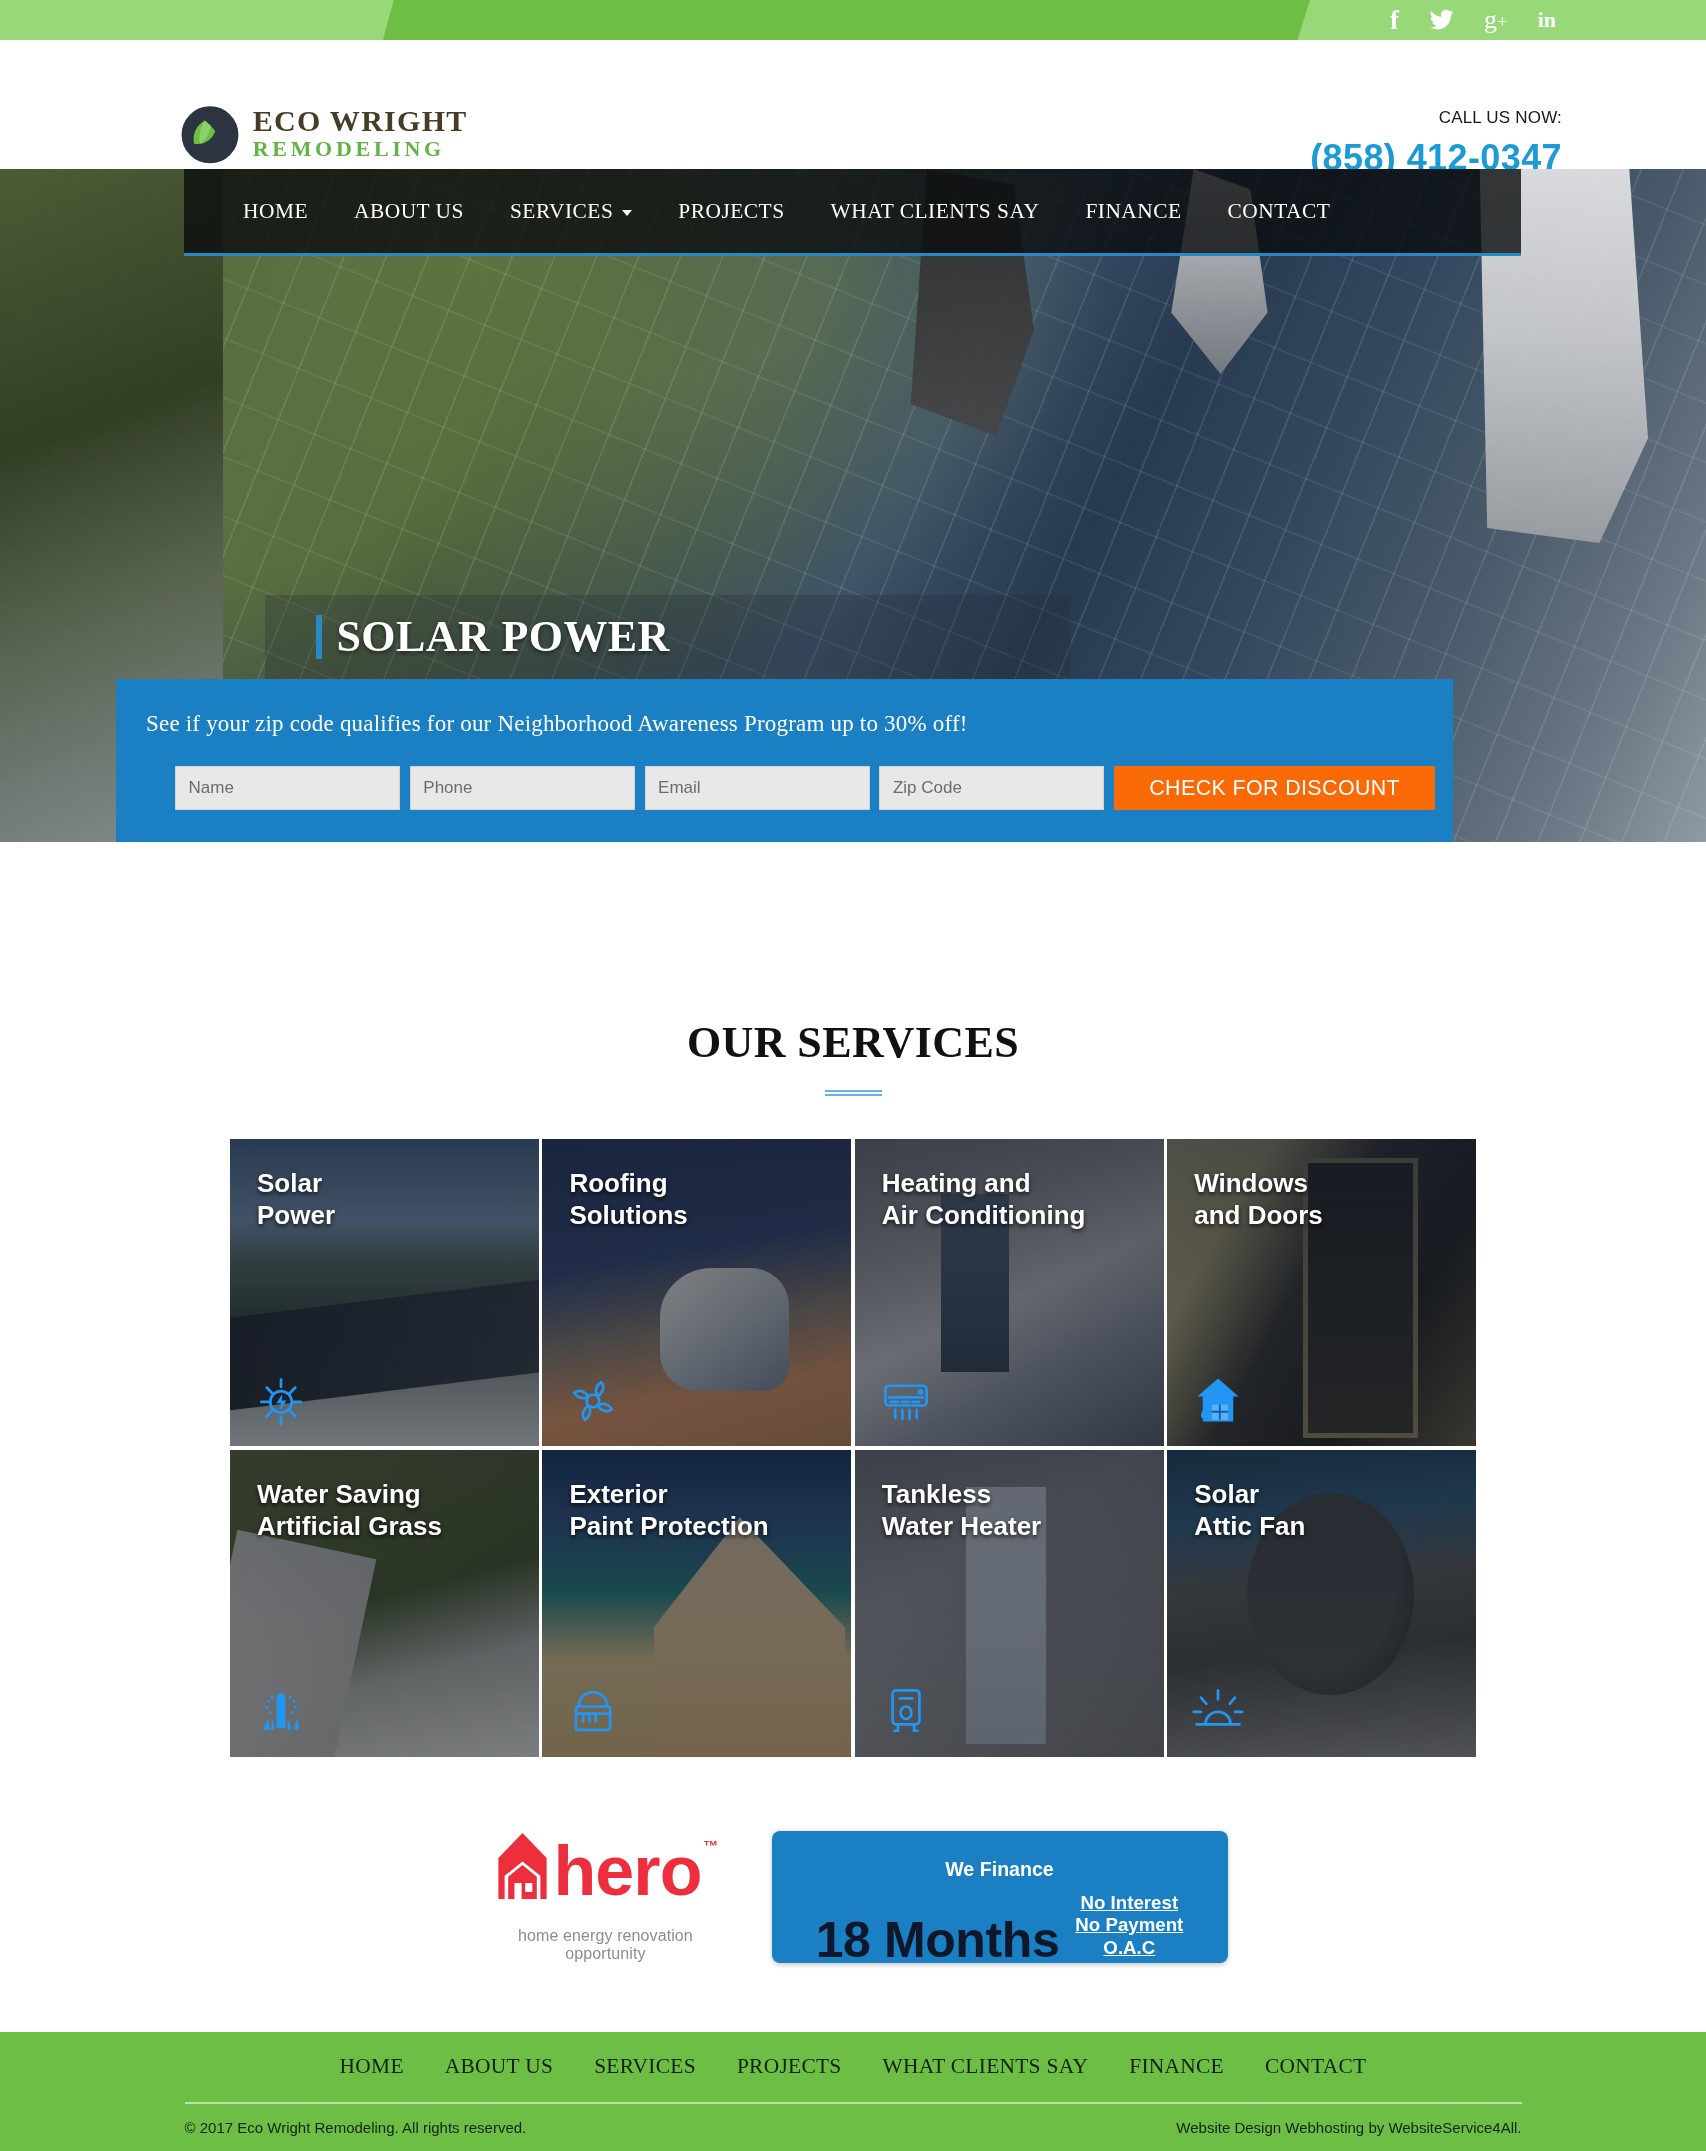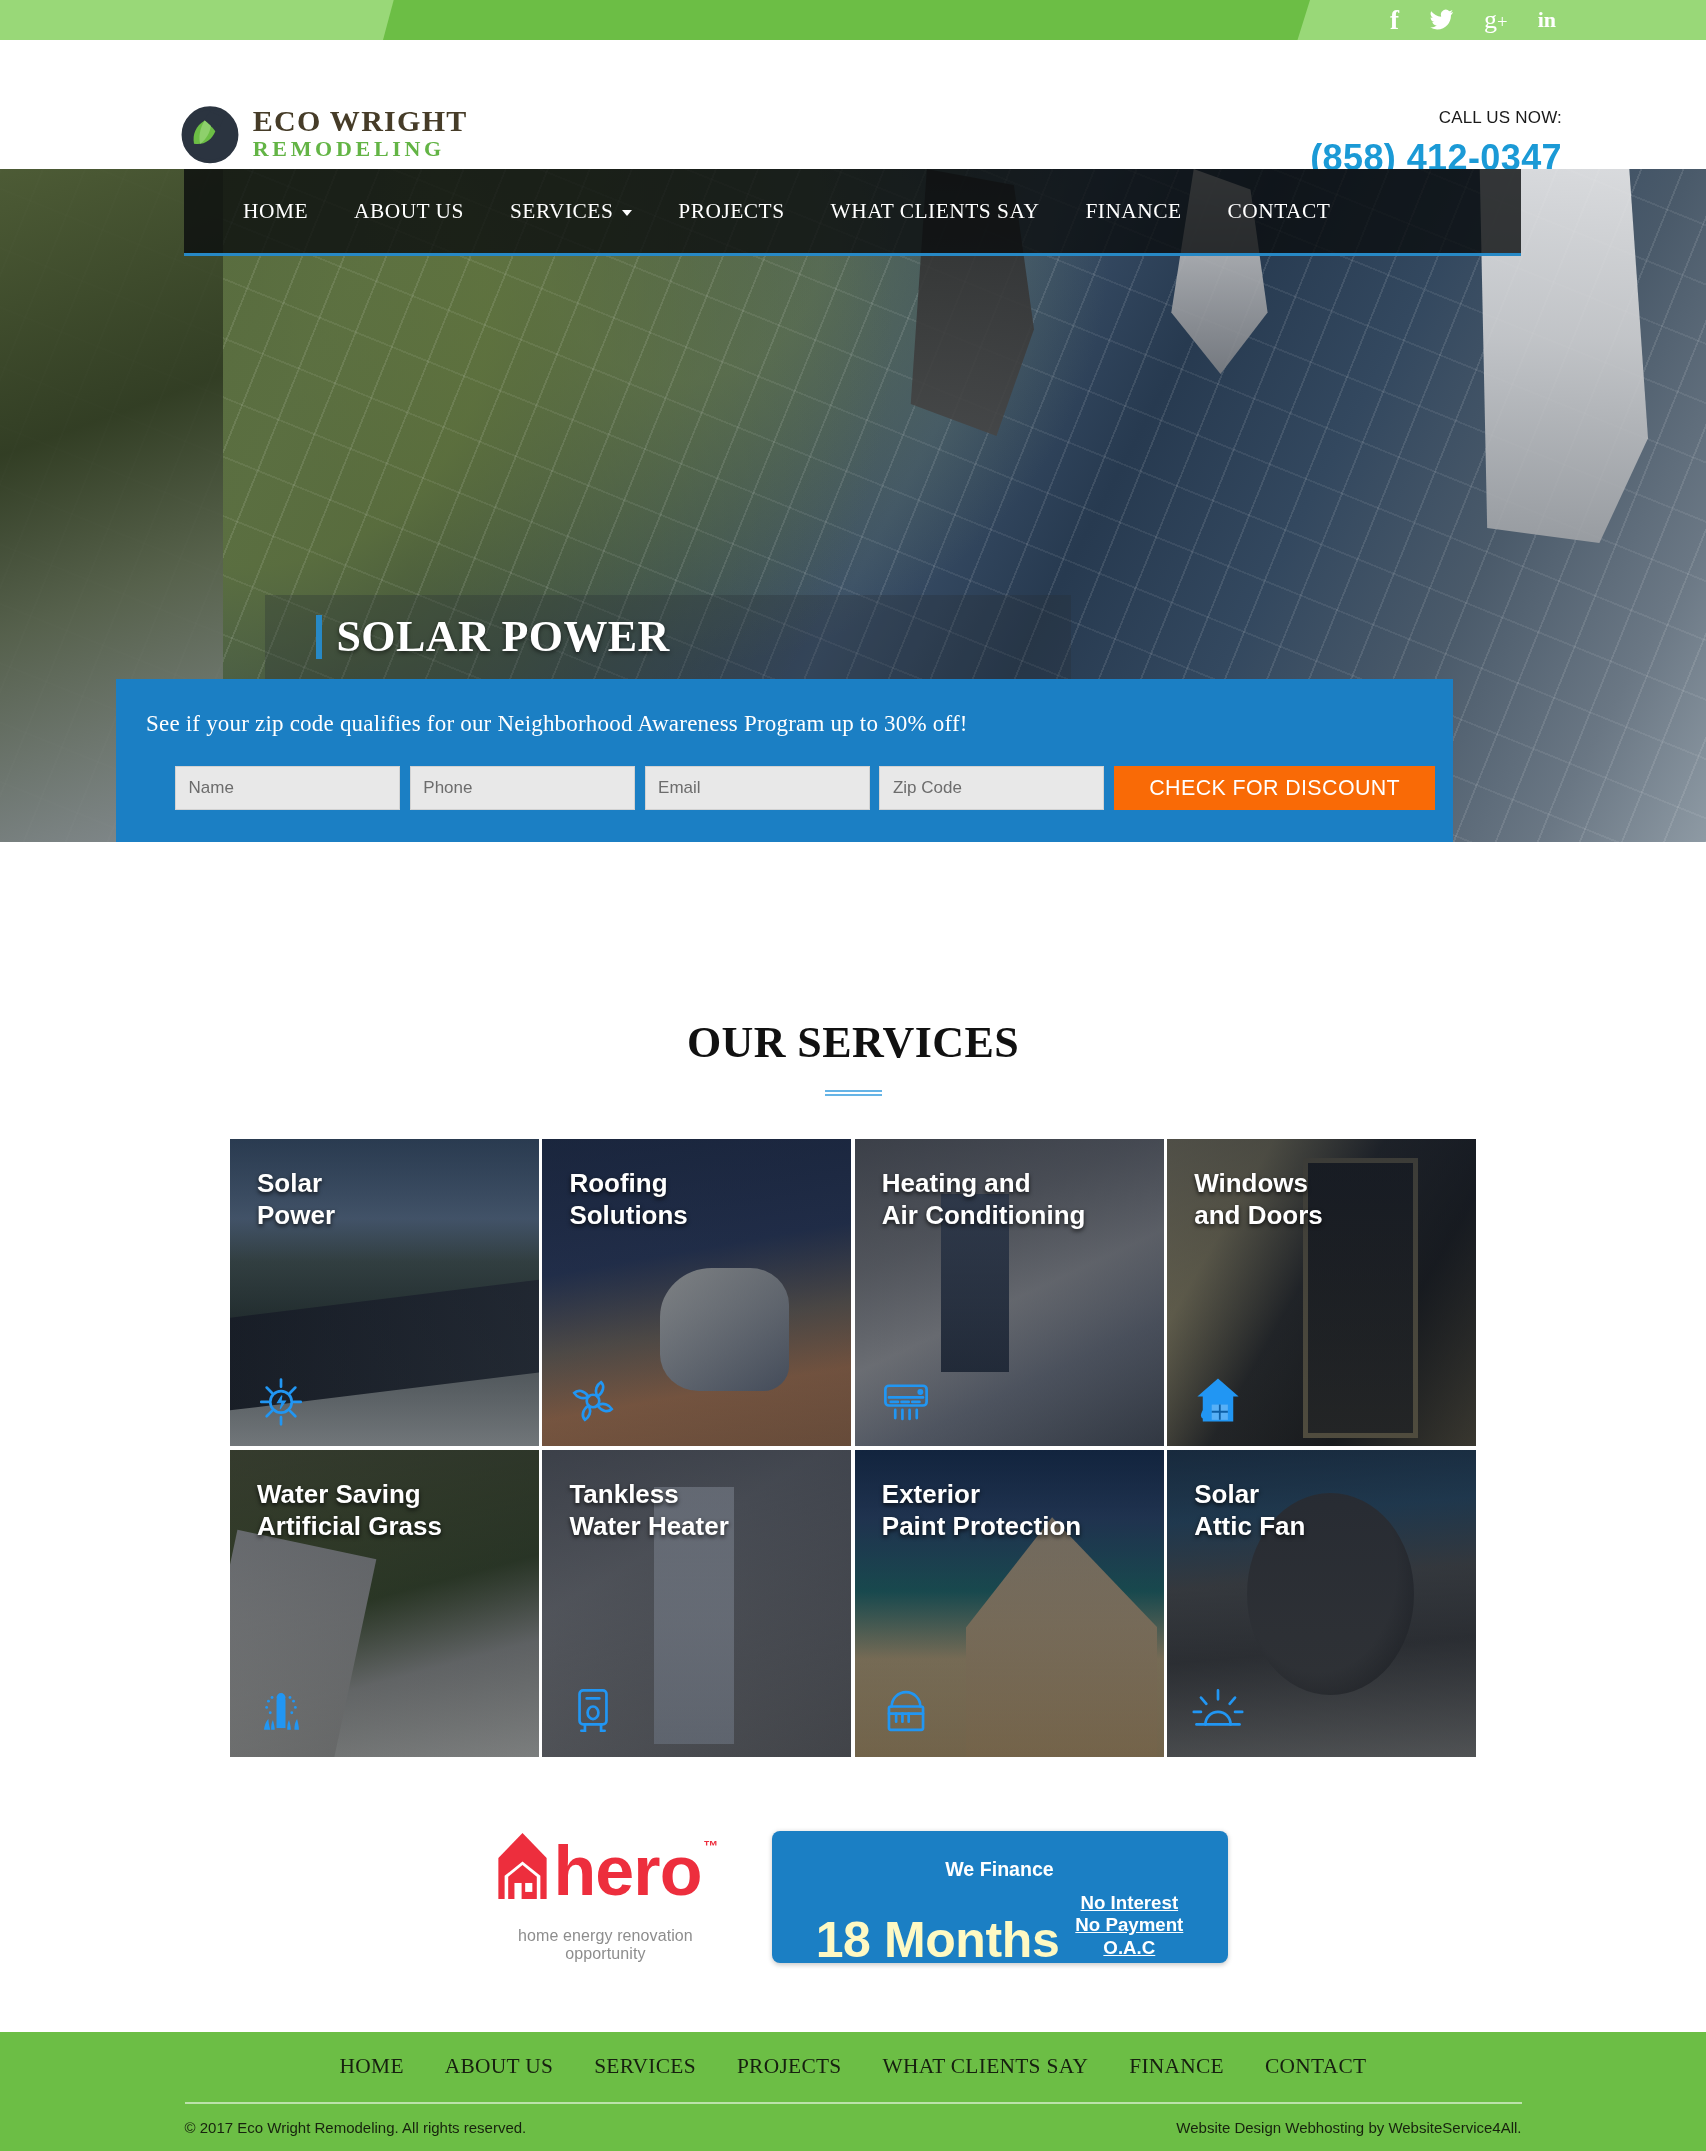--- a/index.html
+++ b/index.html
@@ -430,21 +430,21 @@
     padding-top: 27px;
   }
   .fin-main-row {
     display: flex;
     align-items: center;
     justify-content: center;
     gap: 16px;
     margin-top: 1.8px;
   }
   .fin-months {
-    color: #fef9c3;
+    color: #0f172a;
     font-size: 50px;
     font-weight: bold;
     letter-spacing: -0.4px;
     margin-top: 28px;
   }
   .fin-terms {
     color: #ffffff;
     font-size: 18.7px;
     font-weight: bold;
     line-height: 1.22;
@@ -698,45 +698,45 @@
               <circle cx="45" cy="25" r="1.6"></circle>
             <circle cx="17" cy="31" r="1.6"></circle>
               <circle cx="41" cy="31" r="1.6"></circle>
           </g>
           <path d="M10 50c1-7 3-10 5-12 0 4 1 8 2 12zM18 50c0-6 1-9 2-11 1 4 2 7 2 11zM36 50c0-6 1-9 2-11 1 4 2 7 2 11zM44 50c0-6 1-9 3-12 1 5 2 8 2 12z" fill="#2196f3"></path>
         </svg>
       </div>
     </div>
 
     <div class="tile">
+      <div class="tile-bg bg-paint"></div>
+      <div class="tile-shade"></div>
+      <div class="tile-title">Exterior
+Paint Protection</div>
+      <div class="tile-icon">
+        <svg viewBox="0 0 58 58" fill="none" stroke="#2196f3" stroke-width="3" stroke-linecap="round">
+          <path d="M13 24a16 16 0 0 1 32 0"></path>
+          <rect x="10" y="24" width="38" height="26" rx="2"></rect>
+          <path d="M10 32h38"></path>
+          <path d="M18 32v9M25 32v9M32 32v9"></path>
+        </svg>
+      </div>
+    </div>
+
+    <div class="tile">
       <div class="tile-bg bg-tank"></div>
       <div class="tile-shade"></div>
       <div class="tile-title">Tankless
 Water Heater</div>
       <div class="tile-icon">
         <svg viewBox="0 0 58 58" fill="none" stroke="#2196f3" stroke-width="3" stroke-linecap="round">
           <rect x="14" y="6" width="30" height="38" rx="4"></rect>
           <path d="M22 15h14"></path>
           <ellipse cx="29" cy="31" rx="6" ry="7"></ellipse>
           <path d="M20 44v7h-4M38 44v7h4"></path>
-        </svg>
-      </div>
-    </div>
-
-    <div class="tile">
-      <div class="tile-bg bg-paint"></div>
-      <div class="tile-shade"></div>
-      <div class="tile-title">Exterior
-Paint Protection</div>
-      <div class="tile-icon">
-        <svg viewBox="0 0 58 58" fill="none" stroke="#2196f3" stroke-width="3" stroke-linecap="round">
-          <path d="M13 24a16 16 0 0 1 32 0"></path>
-          <rect x="10" y="24" width="38" height="26" rx="2"></rect>
-          <path d="M10 32h38"></path>
-          <path d="M18 32v9M25 32v9M32 32v9"></path>
         </svg>
       </div>
     </div>
 
     <div class="tile">
       <div class="tile-bg bg-attic"></div>
       <div class="tile-shade"></div>
       <div class="tile-title">Solar
 Attic Fan</div>
       <div class="tile-icon">

